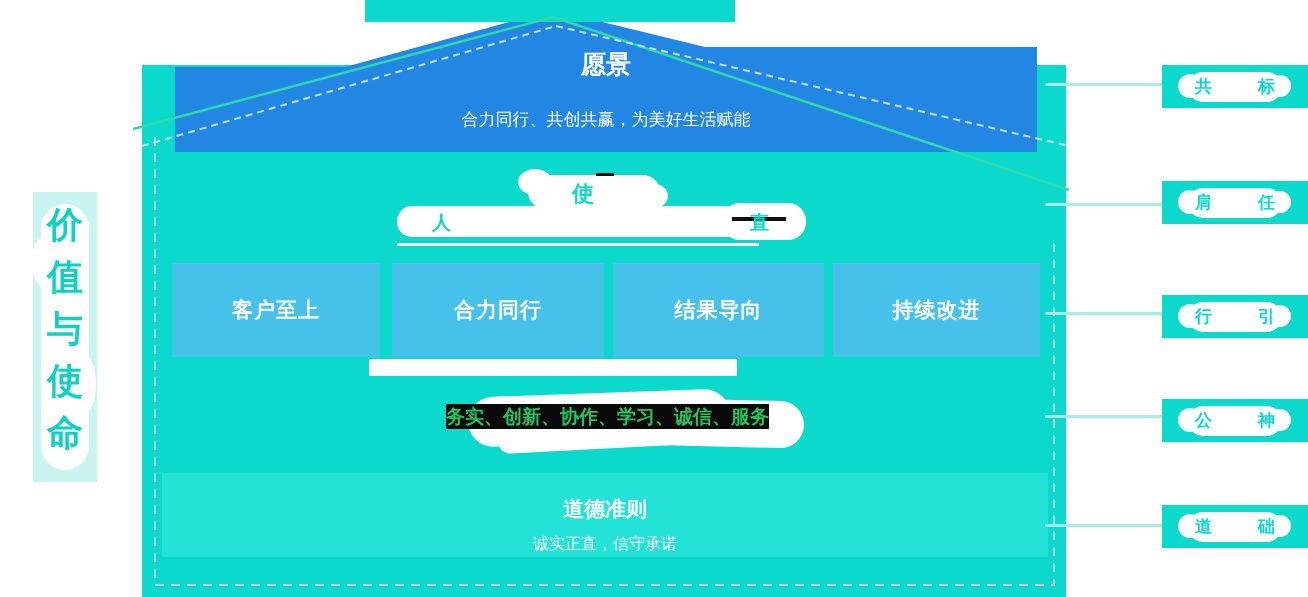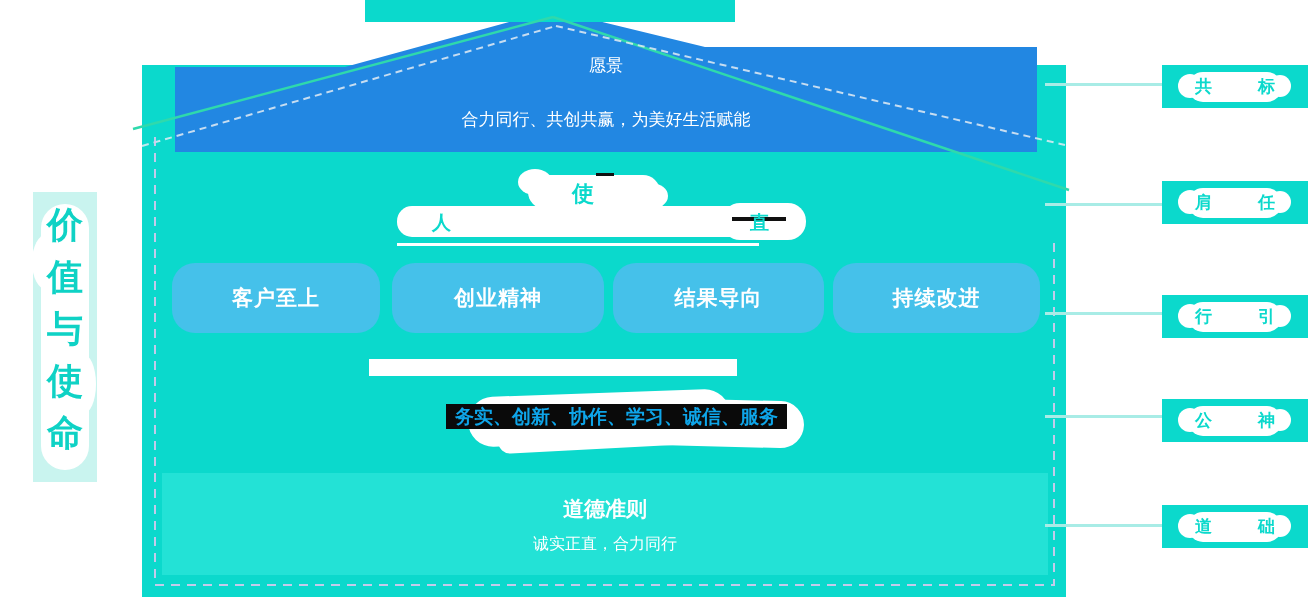--- a/index.html
+++ b/index.html
@@ -5,57 +5,57 @@
   html,body{margin:0;padding:0;background:#ffffff;}
   .canvas{
     position:relative;width:1308px;height:597px;overflow:hidden;
     font-family:"DejaVu Sans",sans-serif;background:#ffffff;
   }
   .abs{position:absolute;}
   
   .house-body{left:142px;top:65px;width:924px;height:532px;background:#0bd9cc;}
   .roof-svg{left:0;top:0;}
   .roof-text{left:175px;top:50px;width:862px;text-align:center;color:#ffffff;}
-  .roof-title{font-size:17px;font-weight:normal;line-height:30px;}
+  .roof-title{font-size:25px;font-weight:bold;line-height:30px;}
   .roof-sub{font-size:17px;font-weight:500;margin-top:28px;line-height:22px;}
   
   .blob{background:#ffffff;border-radius:18px;}
   .blob.bumpy::before,.blob.bumpy::after{
     content:"";position:absolute;background:#ffffff;border-radius:50%;
     width:34px;height:26px;top:-6px;
   }
   .blob.bumpy::before{left:-10px;}
   .blob.bumpy::after{right:-8px;top:8px;}
   .mission-title-blob{left:528px;top:175px;width:132px;height:34px;}
   .mission-title-char{left:572px;top:179px;font-size:22px;font-weight:bold;color:#0bd9cc;}
   .tick{background:#101010;}
   .tick1{left:596px;top:173px;width:18px;height:3px;}
   .mission-sub-blob{left:397px;top:206px;width:406px;height:31px;border-radius:15px;}
   .mission-sub-blob2{left:722px;top:203px;width:84px;height:37px;border-radius:18px;}
   .mission-sub-start{left:432px;top:210px;font-size:19px;font-weight:bold;color:#0bd9cc;}
   .tick2{left:732px;top:217px;width:54px;height:4px;}
   .mission-sub-end{left:750px;top:210px;font-size:19px;font-weight:bold;color:#0bd9cc;}
   .mission-underline{left:397px;top:243px;width:362px;height:3px;background:#ffffff;}
   
-  .vbox{top:263px;height:70px;background:#45c1ea;color:#ffffff;
+  .vbox{top:263px;height:94px;background:#45c1ea;color:#ffffff;
         display:flex;align-items:center;justify-content:center;
-        font-size:21px;font-weight:bold;letter-spacing:1px;border-radius:23px;}
+        font-size:21px;font-weight:bold;letter-spacing:1px;}
   .vbox1{left:172px;width:208px;}
   .vbox2{left:392px;width:212px;}
   .vbox3{left:613px;width:211px;}
   .vbox4{left:833px;width:207px;}
   .white-bar{left:369px;top:359px;width:368px;height:17px;background:#ffffff;}
   
   .spirit-blob-a{left:468px;top:393px;width:262px;height:50px;border-radius:25px;transform:rotate(-2deg);}
   .spirit-blob-b{left:598px;top:399px;width:206px;height:47px;border-radius:24px;transform:rotate(1.5deg);}
   .spirit-blob-c{left:498px;top:424px;width:234px;height:24px;border-radius:12px;transform:rotate(-3deg);}
   .spirit-text{left:446px;top:404px;font-size:19px;font-weight:bold;
-               background:#0a0a0a;color:#0ea5e9;padding:1px 9px;line-height:23px;}
+               background:#0a0a0a;color:#22c55e;padding:1px 0;line-height:23px;}
   
-  .ethics-box{left:162px;top:473px;width:886px;height:102px;background:#23e2d6;
+  .ethics-box{left:162px;top:473px;width:886px;height:84px;background:#23e2d6;
               color:#ffffff;text-align:center;}
   .ethics-title{font-size:21px;font-weight:bold;margin-top:22px;}
   .ethics-sub{font-size:16px;margin-top:11px;}
   
   .left-banner{left:33px;top:192px;width:64px;height:290px;background:#c9f4ef;}
   .left-blob{left:41px;top:204px;width:48px;height:266px;border-radius:24px;}
   .left-blob::before{content:"";position:absolute;left:-9px;top:30px;width:30px;height:56px;
                      background:#ffffff;border-radius:50%;}
   .left-blob::after{content:"";position:absolute;right:-7px;top:150px;width:26px;height:60px;
                     background:#ffffff;border-radius:50%;}
@@ -104,34 +104,34 @@
   <div class="abs tick tick1"></div>
   <div class="abs mission-title-char">使</div>
   <div class="abs blob mission-sub-blob"></div>
   <div class="abs blob mission-sub-blob2"></div>
   <div class="abs tick tick2"></div>
   <div class="abs mission-sub-start">人</div>
   <div class="abs mission-sub-end">直</div>
   <div class="abs mission-underline"></div>
 
   <div class="abs vbox vbox1">客户至上</div>
-  <div class="abs vbox vbox2">创业精神</div>
+  <div class="abs vbox vbox2">合力同行</div>
   <div class="abs vbox vbox4">持续改进</div>
   <div class="abs vbox vbox3">结果导向</div>
 
   <div class="abs white-bar"></div>
 
   <div class="abs blob spirit-blob-a"></div>
   <div class="abs blob spirit-blob-b"></div>
   <div class="abs blob spirit-blob-c"></div>
   <div class="abs spirit-text">务实、创新、协作、学习、诚信、服务</div>
 
   <div class="abs ethics-box">
     <div class="ethics-title">道德准则</div>
-    <div class="ethics-sub">诚实正直，合力同行</div>
+    <div class="ethics-sub">诚实正直，信守承诺</div>
   </div>
 
   <div class="abs left-banner"></div>
   <div class="abs blob left-blob"></div>
   <div class="abs left-chars">
     <span>价</span>
     <span>值</span>
     <span>与</span>
     <span>使</span>
     <span>命</span>

